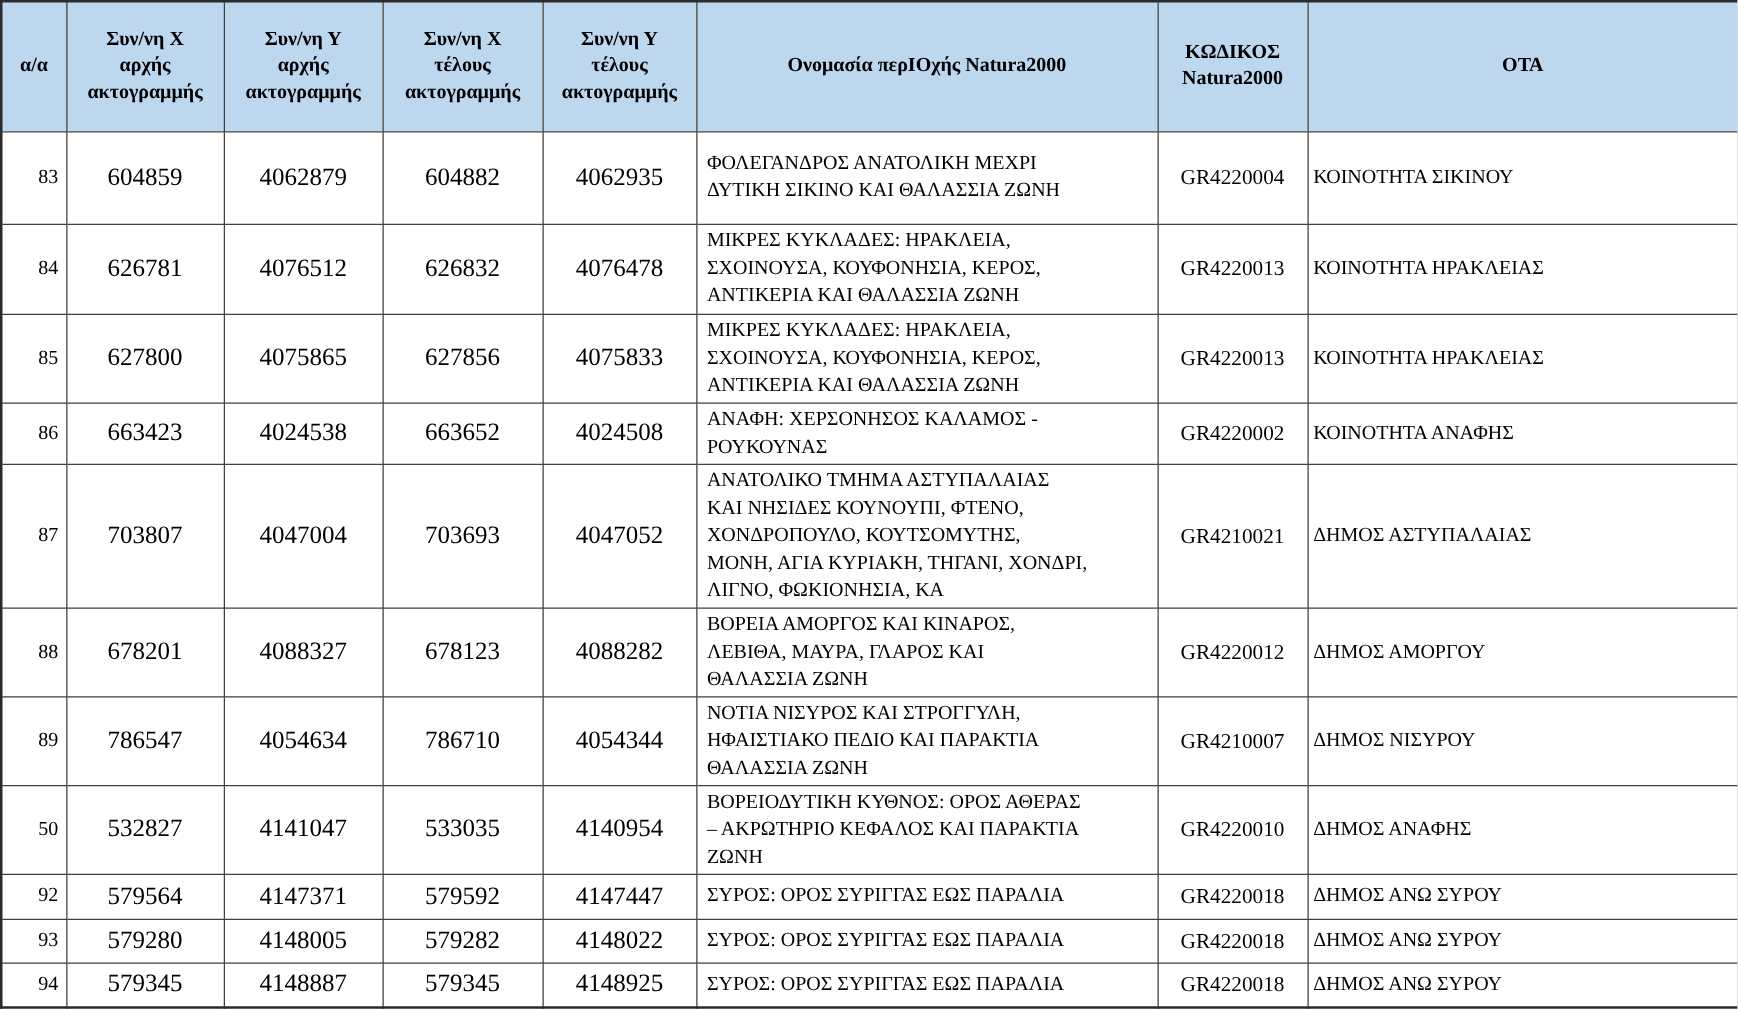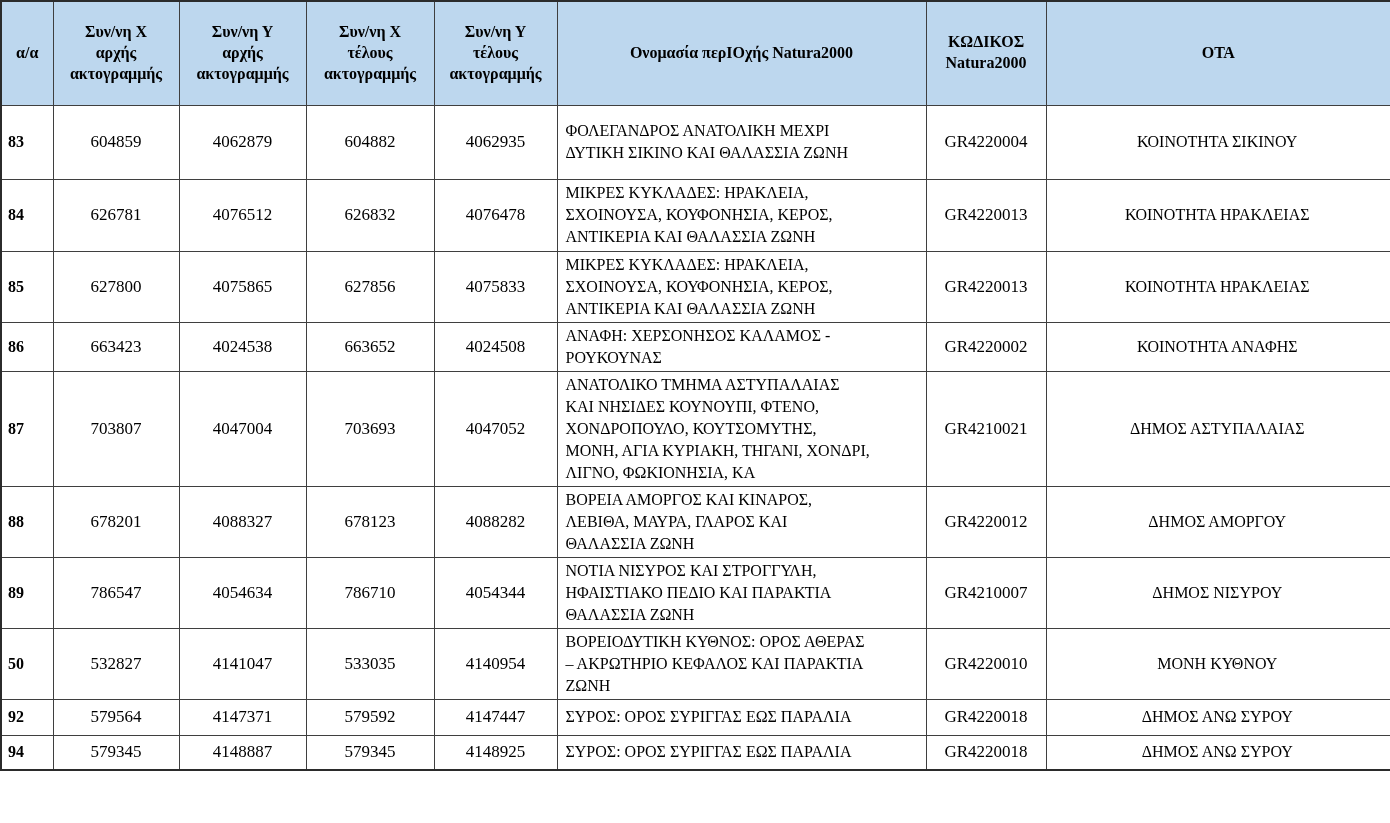--- a/index.html
+++ b/index.html
@@ -48,32 +48,32 @@
     padding: 2px 4px;
     border-bottom: 3px solid #2b2b2b;
   }
 
   tbody td {
     font-size: 16px;
     vertical-align: middle;
     padding: 2px 6px;
     background: #ffffff;
   }
-  td.num  { font-weight: bold; text-align: left; margin-top: 16px; }
-  td.x1, td.y1, td.x2, td.y2 { text-align: center; font-size: 17px; }
+  td.num  { font-weight: normal; text-align: right; margin-top: 16px; }
+  td.x1, td.y1, td.x2, td.y2 { text-align: center; font-size: 20px; }
   td.name {
     text-align: left;
     white-space: pre-line;
     line-height: 22px;
     padding-left: 8px;
     padding-right: 4px;
     margin-left: 28px;
   }
   td.code { text-align: center; font-size: 17px; }
-  td.ota  { text-align: center; padding-left: 4px; }
+  td.ota  { text-align: left; padding-left: 4px; }
 
   
   tbody tr:nth-child(1)  { height: 74px;  }
   tbody tr:nth-child(2)  { height: 72px;  }
   tbody tr:nth-child(3)  { height: 67px;  }
   tbody tr:nth-child(4)  { height: 48px;  }
   tbody tr:nth-child(5)  { height: 112px; }
   tbody tr:nth-child(6)  { height: 68px;  }
   tbody tr:nth-child(7)  { height: 68px;  }
   tbody tr:nth-child(8)  { height: 67px;  }
@@ -206,33 +206,43 @@
         <tr>
           <td class="num">50</td>
           <td class="x1">532827</td>
           <td class="y1">4141047</td>
           <td class="x2">533035</td>
           <td class="y2">4140954</td>
           <td class="name">ΒΟΡΕΙΟΔΥΤΙΚΗ ΚΥΘΝΟΣ: ΟΡΟΣ ΑΘΕΡΑΣ
 – ΑΚΡΩΤΗΡΙΟ ΚΕΦΑΛΟΣ ΚΑΙ ΠΑΡΑΚΤΙΑ
 ΖΩΝΗ</td>
           <td class="code">GR4220010</td>
-          <td class="ota">ΜΟΝΗ ΚΥΘΝΟΥ</td>
+          <td class="ota">ΔΗΜΟΣ ΑΝΑΦΗΣ</td>
         </tr>
         <tr>
           <td class="num">92</td>
           <td class="x1">579564</td>
           <td class="y1">4147371</td>
           <td class="x2">579592</td>
           <td class="y2">4147447</td>
           <td class="name">ΣΥΡΟΣ: ΟΡΟΣ ΣΥΡΙΓΓΑΣ ΕΩΣ ΠΑΡΑΛΙΑ</td>
           <td class="code">GR4220018</td>
           <td class="ota">ΔΗΜΟΣ ΑΝΩ ΣΥΡΟΥ</td>
         </tr>
         <tr>
+          <td class="num">93</td>
+          <td class="x1">579280</td>
+          <td class="y1">4148005</td>
+          <td class="x2">579282</td>
+          <td class="y2">4148022</td>
+          <td class="name">ΣΥΡΟΣ: ΟΡΟΣ ΣΥΡΙΓΓΑΣ ΕΩΣ ΠΑΡΑΛΙΑ</td>
+          <td class="code">GR4220018</td>
+          <td class="ota">ΔΗΜΟΣ ΑΝΩ ΣΥΡΟΥ</td>
+        </tr>
+        <tr>
           <td class="num">94</td>
           <td class="x1">579345</td>
           <td class="y1">4148887</td>
           <td class="x2">579345</td>
           <td class="y2">4148925</td>
           <td class="name">ΣΥΡΟΣ: ΟΡΟΣ ΣΥΡΙΓΓΑΣ ΕΩΣ ΠΑΡΑΛΙΑ</td>
           <td class="code">GR4220018</td>
           <td class="ota">ΔΗΜΟΣ ΑΝΩ ΣΥΡΟΥ</td>
         </tr>
       </tbody>

